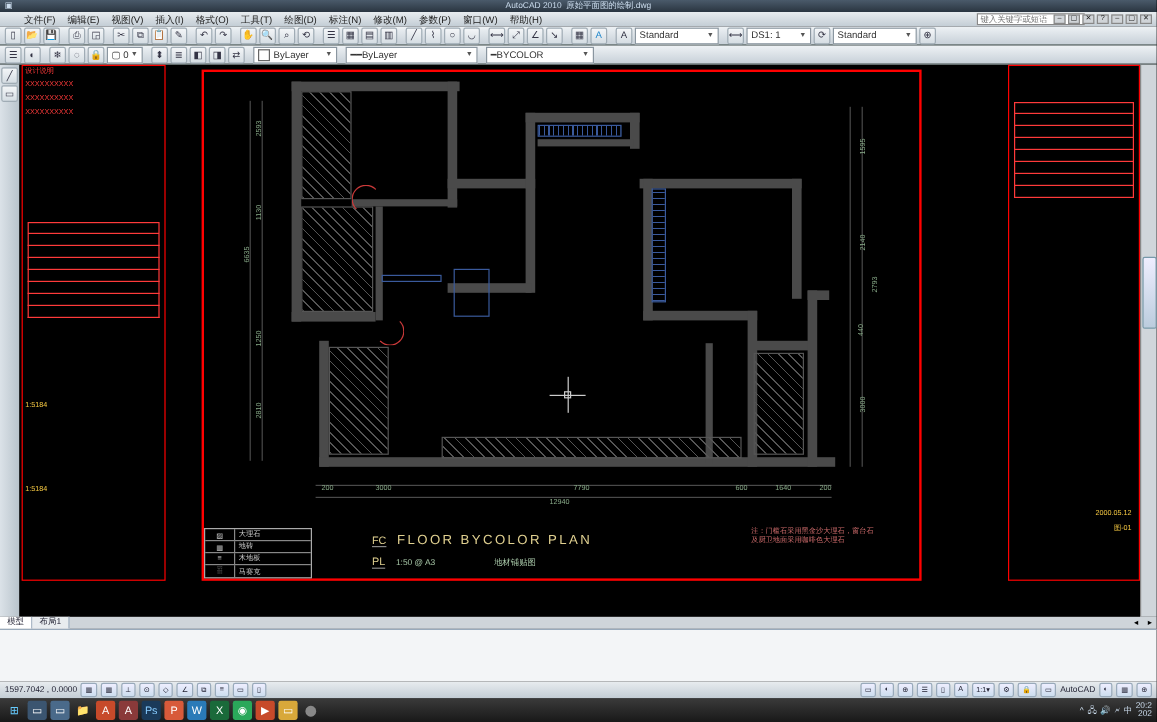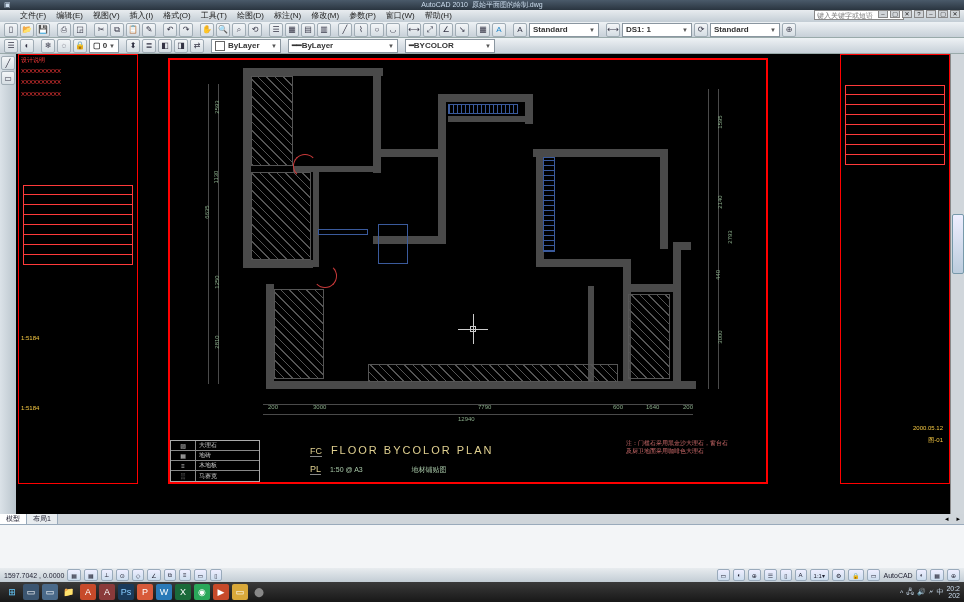--- a/index.html
+++ b/index.html
@@ -3,31 +3,31 @@
 <meta charset="utf-8">
 <style>
 * { margin: 0; padding: 0; box-sizing: border-box; font-family: "Microsoft YaHei", Arial, sans-serif; }
 body { width: 964px; height: 602px; background: #000; overflow: hidden; position: relative; }
 
 
 .titlebar { height: 10px; background: linear-gradient(#4a5a6a,#2a3540); display: flex; align-items: center; justify-content: space-between; font-size: 7px; color: #cde; padding: 0 4px; }
 .titlebar .center { position: absolute; left: 50%; transform: translateX(-50%); }
 
 
-.menubar { height: 12px; background: linear-gradient(#e8ecef,#c3cdd5); display: flex; font-size: 8px; color: #222; padding-left: 20px; gap: 10px; position: relative; }
+.menubar { height: 12px; background: linear-gradient(#e8ecef,#c3cdd5); display: flex; align-items: center; font-size: 8px; color: #222; padding-left: 20px; gap: 10px; position: relative; }
 .menubar .item { cursor: pointer; }
 .menubar .helpbox { position: absolute; right: 60px; width: 90px; height: 10px; background: #fff; border: 1px solid #888; font-size: 7px; padding-left: 2px; color: #999; }
 .menubar .winbtns { position: absolute; right: 4px; display: flex; gap: 2px; }
 .menubar .winbtns span { width: 10px; height: 8px; background: #d0d4d8; border: 1px solid #888; font-size: 6px; text-align: center; line-height: 6px; }
 
 
 .toolbar-row { height: 16px; background: linear-gradient(#eef2f5,#c7d0d8); border-bottom: 1px solid #9aa; display: flex; align-items: center; padding: 0 4px; gap: 2px; font-size: 8px; }
 .toolbtn { width: 14px; height: 14px; background: linear-gradient(#f4f6f8,#d5dde3); border: 1px solid #a0acb5; border-radius: 2px; display: flex; align-items: center; justify-content: center; font-size: 8px; color: #334; cursor: pointer; }
 .tool-sep { width: 3px; }
-.combo { height: 14px; background: #fff; border: 1px solid #8a96a0; display: flex; align-items: center; padding: 0 3px; font-size: 8px; color: #333; cursor: pointer; font-weight: bold; }
+.combo { height: 14px; background: #fff; border: 1px solid #8a96a0; display: flex; align-items: center; padding: 0 3px; font-size: 8px; color: #333; cursor: pointer; }
 .combo .arrow { margin-left: auto; font-size: 6px; color: #555; }
 .swatch { width: 10px; height: 10px; background: #fff; border: 1px solid #666; margin-right: 3px; }
 
 
 .canvas-wrap { position: absolute; left: 0; top: 54px; width: 964px; height: 460px; background: #000; }
 .vtoolbar-left { position: absolute; left: 0; top: 0; width: 16px; height: 100%; background: linear-gradient(90deg,#dbe2e8,#b9c4cc); display: flex; flex-direction: column; gap: 1px; padding-top: 2px; }
 .vtoolbar-left .toolbtn { width: 14px; height: 14px; margin-left: 1px; }
 .vscroll { position: absolute; right: 0; top: 0; width: 14px; height: 100%; background: #d0d6db; border-left: 1px solid #888; }
 .vscroll .thumb { position: absolute; top: 160px; left: 1px; width: 12px; height: 60px; background: linear-gradient(#eef,#bcd); border: 1px solid #79a; border-radius: 2px; }
 
@@ -150,21 +150,21 @@
   <div class="toolbtn">▦</div>
   <div class="toolbtn" style="color:#28c">A</div>
   <div class="tool-sep"></div>
   <div class="toolbtn">A</div>
   <div class="combo" style="width:70px">
       <span>Standard</span>
       <span class="arrow">▼</span>
     </div>
   <div class="tool-sep"></div>
   <div class="toolbtn">⟷</div>
-  <div class="combo" style="width:70px">
+  <div class="combo" style="width:54px">
       <span>DS1: 1</span>
       <span class="arrow">▼</span>
     </div>
   <div class="toolbtn">⟳</div>
   <div class="combo" style="width:70px">
       <span>Standard</span>
       <span class="arrow">▼</span>
     </div>
   <div class="toolbtn">⊕</div>
 </div>

